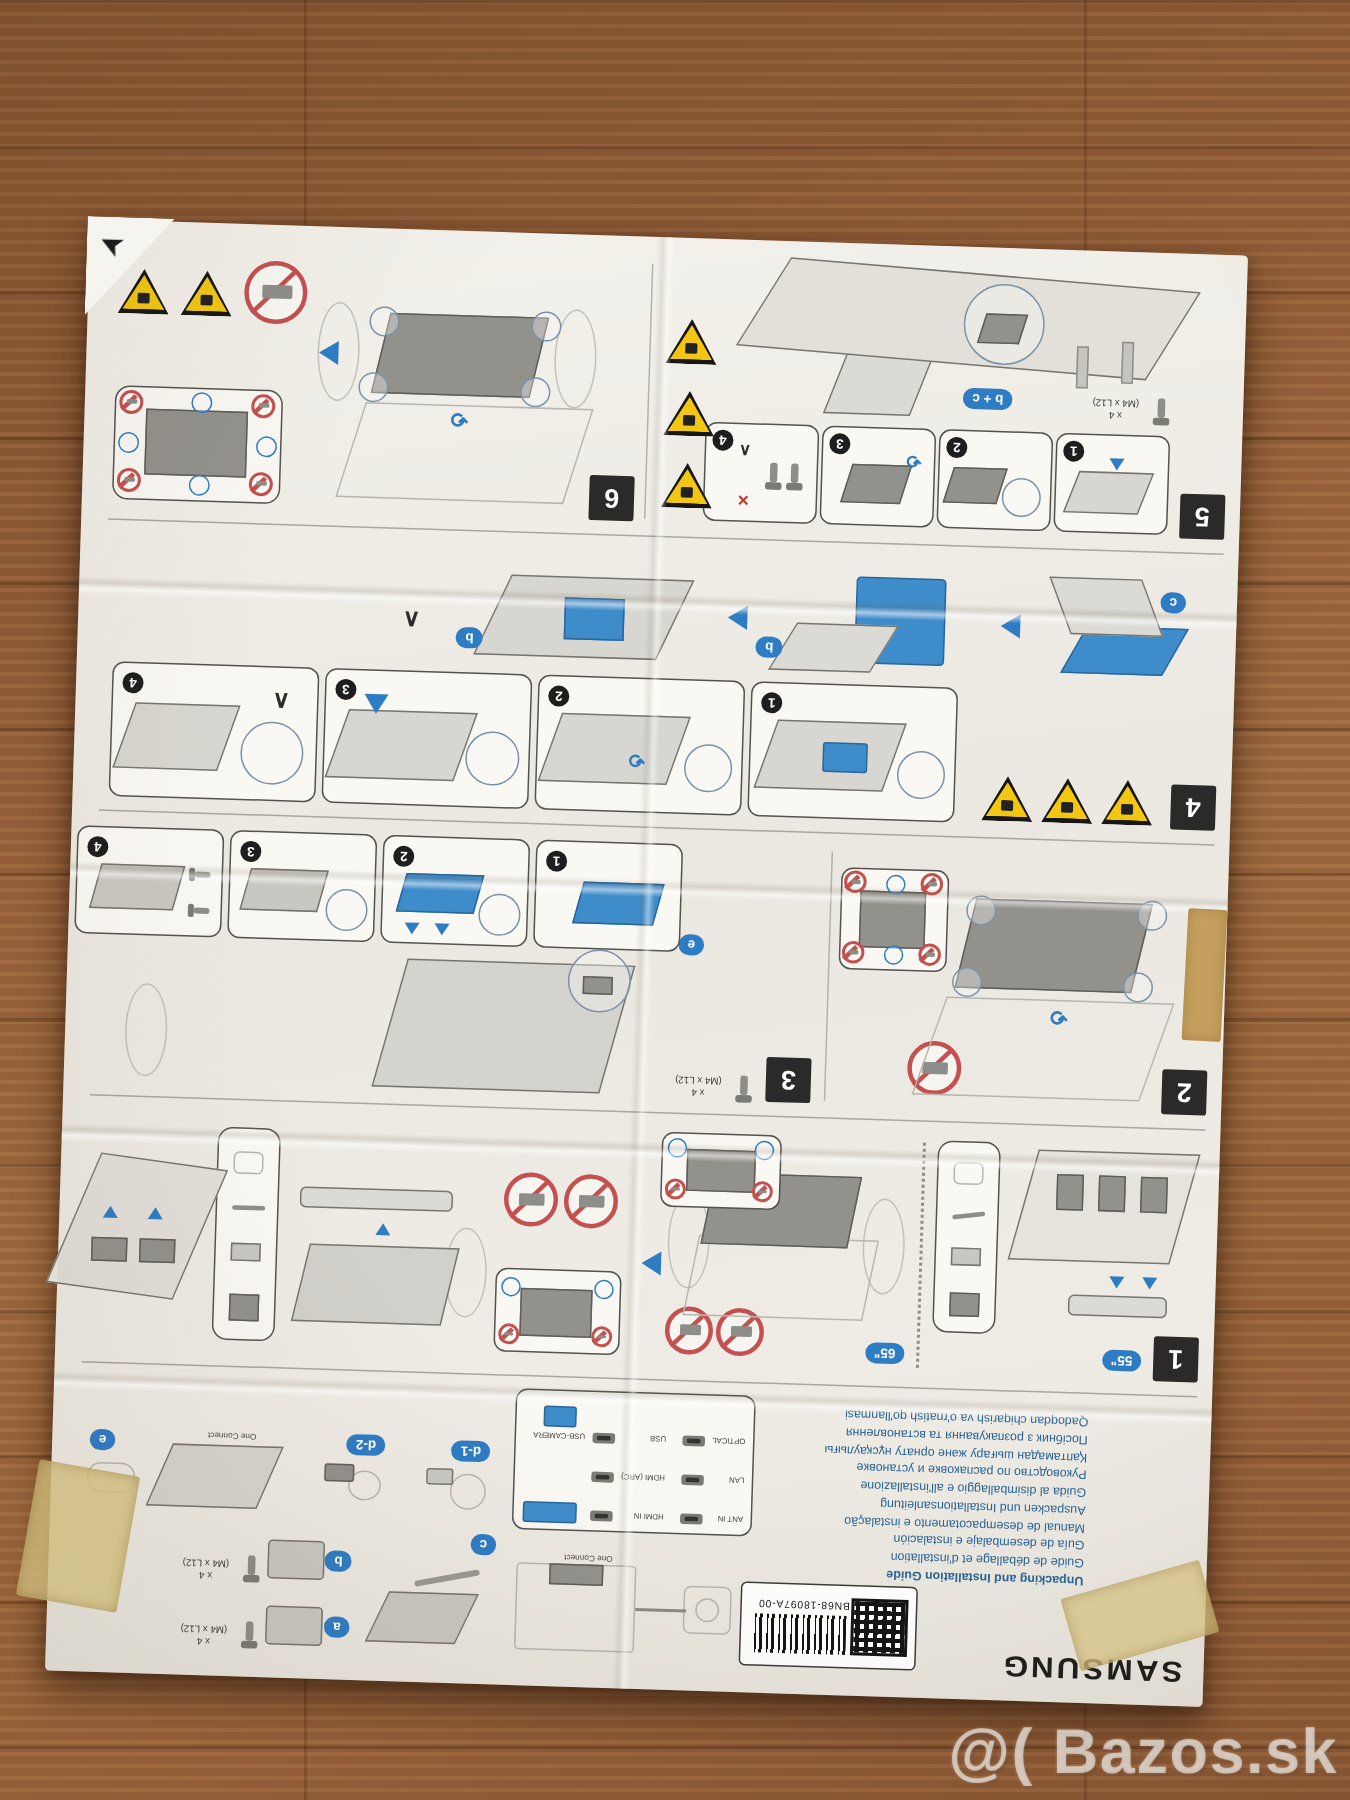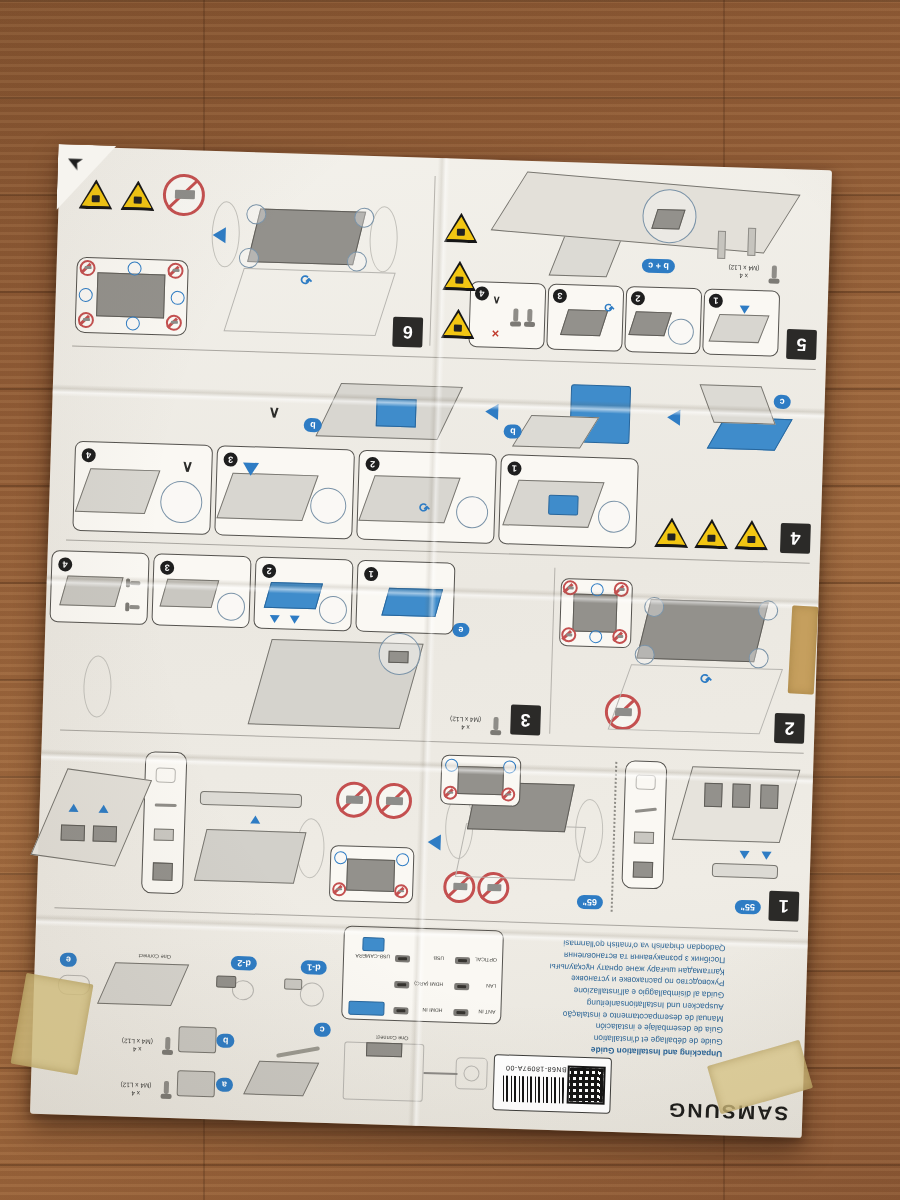--- a/index.html
+++ b/index.html
@@ -453,13 +453,14 @@
     <div class="creases"></div>
     <div class="dogear">
       <span>➤</span>
     </div>
   </div>
 
   <div class="tape t1"></div>
   <div class="tape t2"></div>
   <div class="tape t3"></div>
 
+  <div class="watermark">@( Bazos.sk</div>
 </div>
 
 </body></html>

